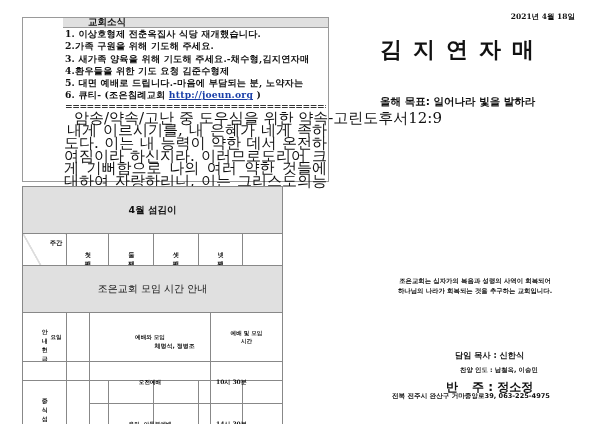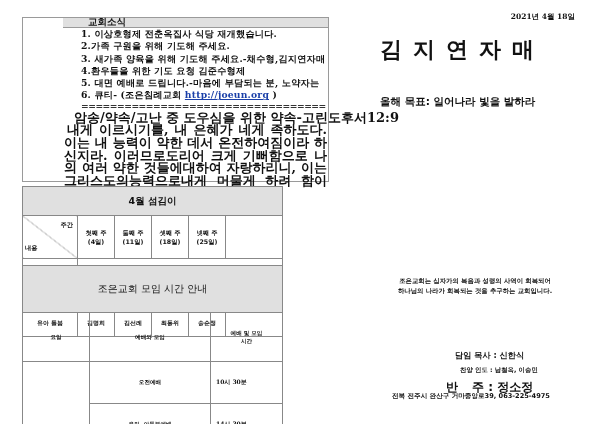--- a/index.html
+++ b/index.html
@@ -5,30 +5,30 @@
   html, body { margin:0; padding:0; }
   body { width:600px; height:424px; background:#ffffff; position:relative; overflow:hidden;
          font-family: "DejaVu Serif", "Liberation Serif", serif; color:#111; }
   .abs { position:absolute; }
 
   
   #news { left:22px; top:17px; width:307px; height:165px; border:1px solid #9a9a9a; box-sizing:border-box;padding-left:40px; }
   #news .hdr { background:#e0e0e0; height:9px; border-bottom:1px solid #9a9a9a; position:relative; }
   #news .hdr span { position:absolute; left:25px; top:-2px; font-family:"DejaVu Sans","Liberation Sans",sans-serif; font-weight:bold; font-size:9.5px; line-height:11px; }
   #news .lines { padding:0 2px; font-size:9.2px; line-height:12.3px; font-weight:bold; letter-spacing:0.2px; }
-  #news .lines div { white-space:nowrap;margin-left:16px; }
+  #news .lines div { white-space:nowrap; }
   #news .indent { padding-left:13px; }
   #news .link { color:#1a3fa8; text-decoration:underline; }
   #news .dash { letter-spacing:-0.5px; color:#333; overflow:hidden; height:10px; line-height:8px; }
-  #news .verse { font-size:13px; line-height:12.6px; font-weight:bold; text-align:justify; padding:0 1px; }
+  #news .verse { font-size:15px; line-height:12.6px; font-weight:normal; text-align:justify; padding:0 1px; }
 
   
   table { border-collapse:collapse; }
   #servers { left:22px; top:186px; width:261px; font-family:"DejaVu Sans","Liberation Sans",sans-serif; }
-  #servers td, #servers th { border:1px solid #888; font-size:6px; font-weight:bold; text-align:center; padding:7px;margin-left:8px; }
+  #servers td, #servers th { border:1px solid #888; font-size:6px; font-weight:bold; text-align:center; padding:16px;margin-left:8px; }
   #servers .title { background:#e0e0e0; font-size:9.5px; height:14px; }
   #servers .hdrrow td { height:28px; line-height:9px; font-size:6.3px; }
   #servers .row td { height:11px; }
   #servers .diag { position:relative; width:40px;
      background: linear-gradient(to top right, transparent calc(50% - 0.5px), #888 50%, transparent calc(50% + 0.5px)); }
   #servers .diag .tr { position:absolute; right:4px; top:4px; }
   #servers .diag .bl { position:absolute; left:2px; bottom:6px; }
 
   
   #schedule { left:22px; top:265px; width:261px; font-family:"DejaVu Sans","Liberation Sans",sans-serif; }

